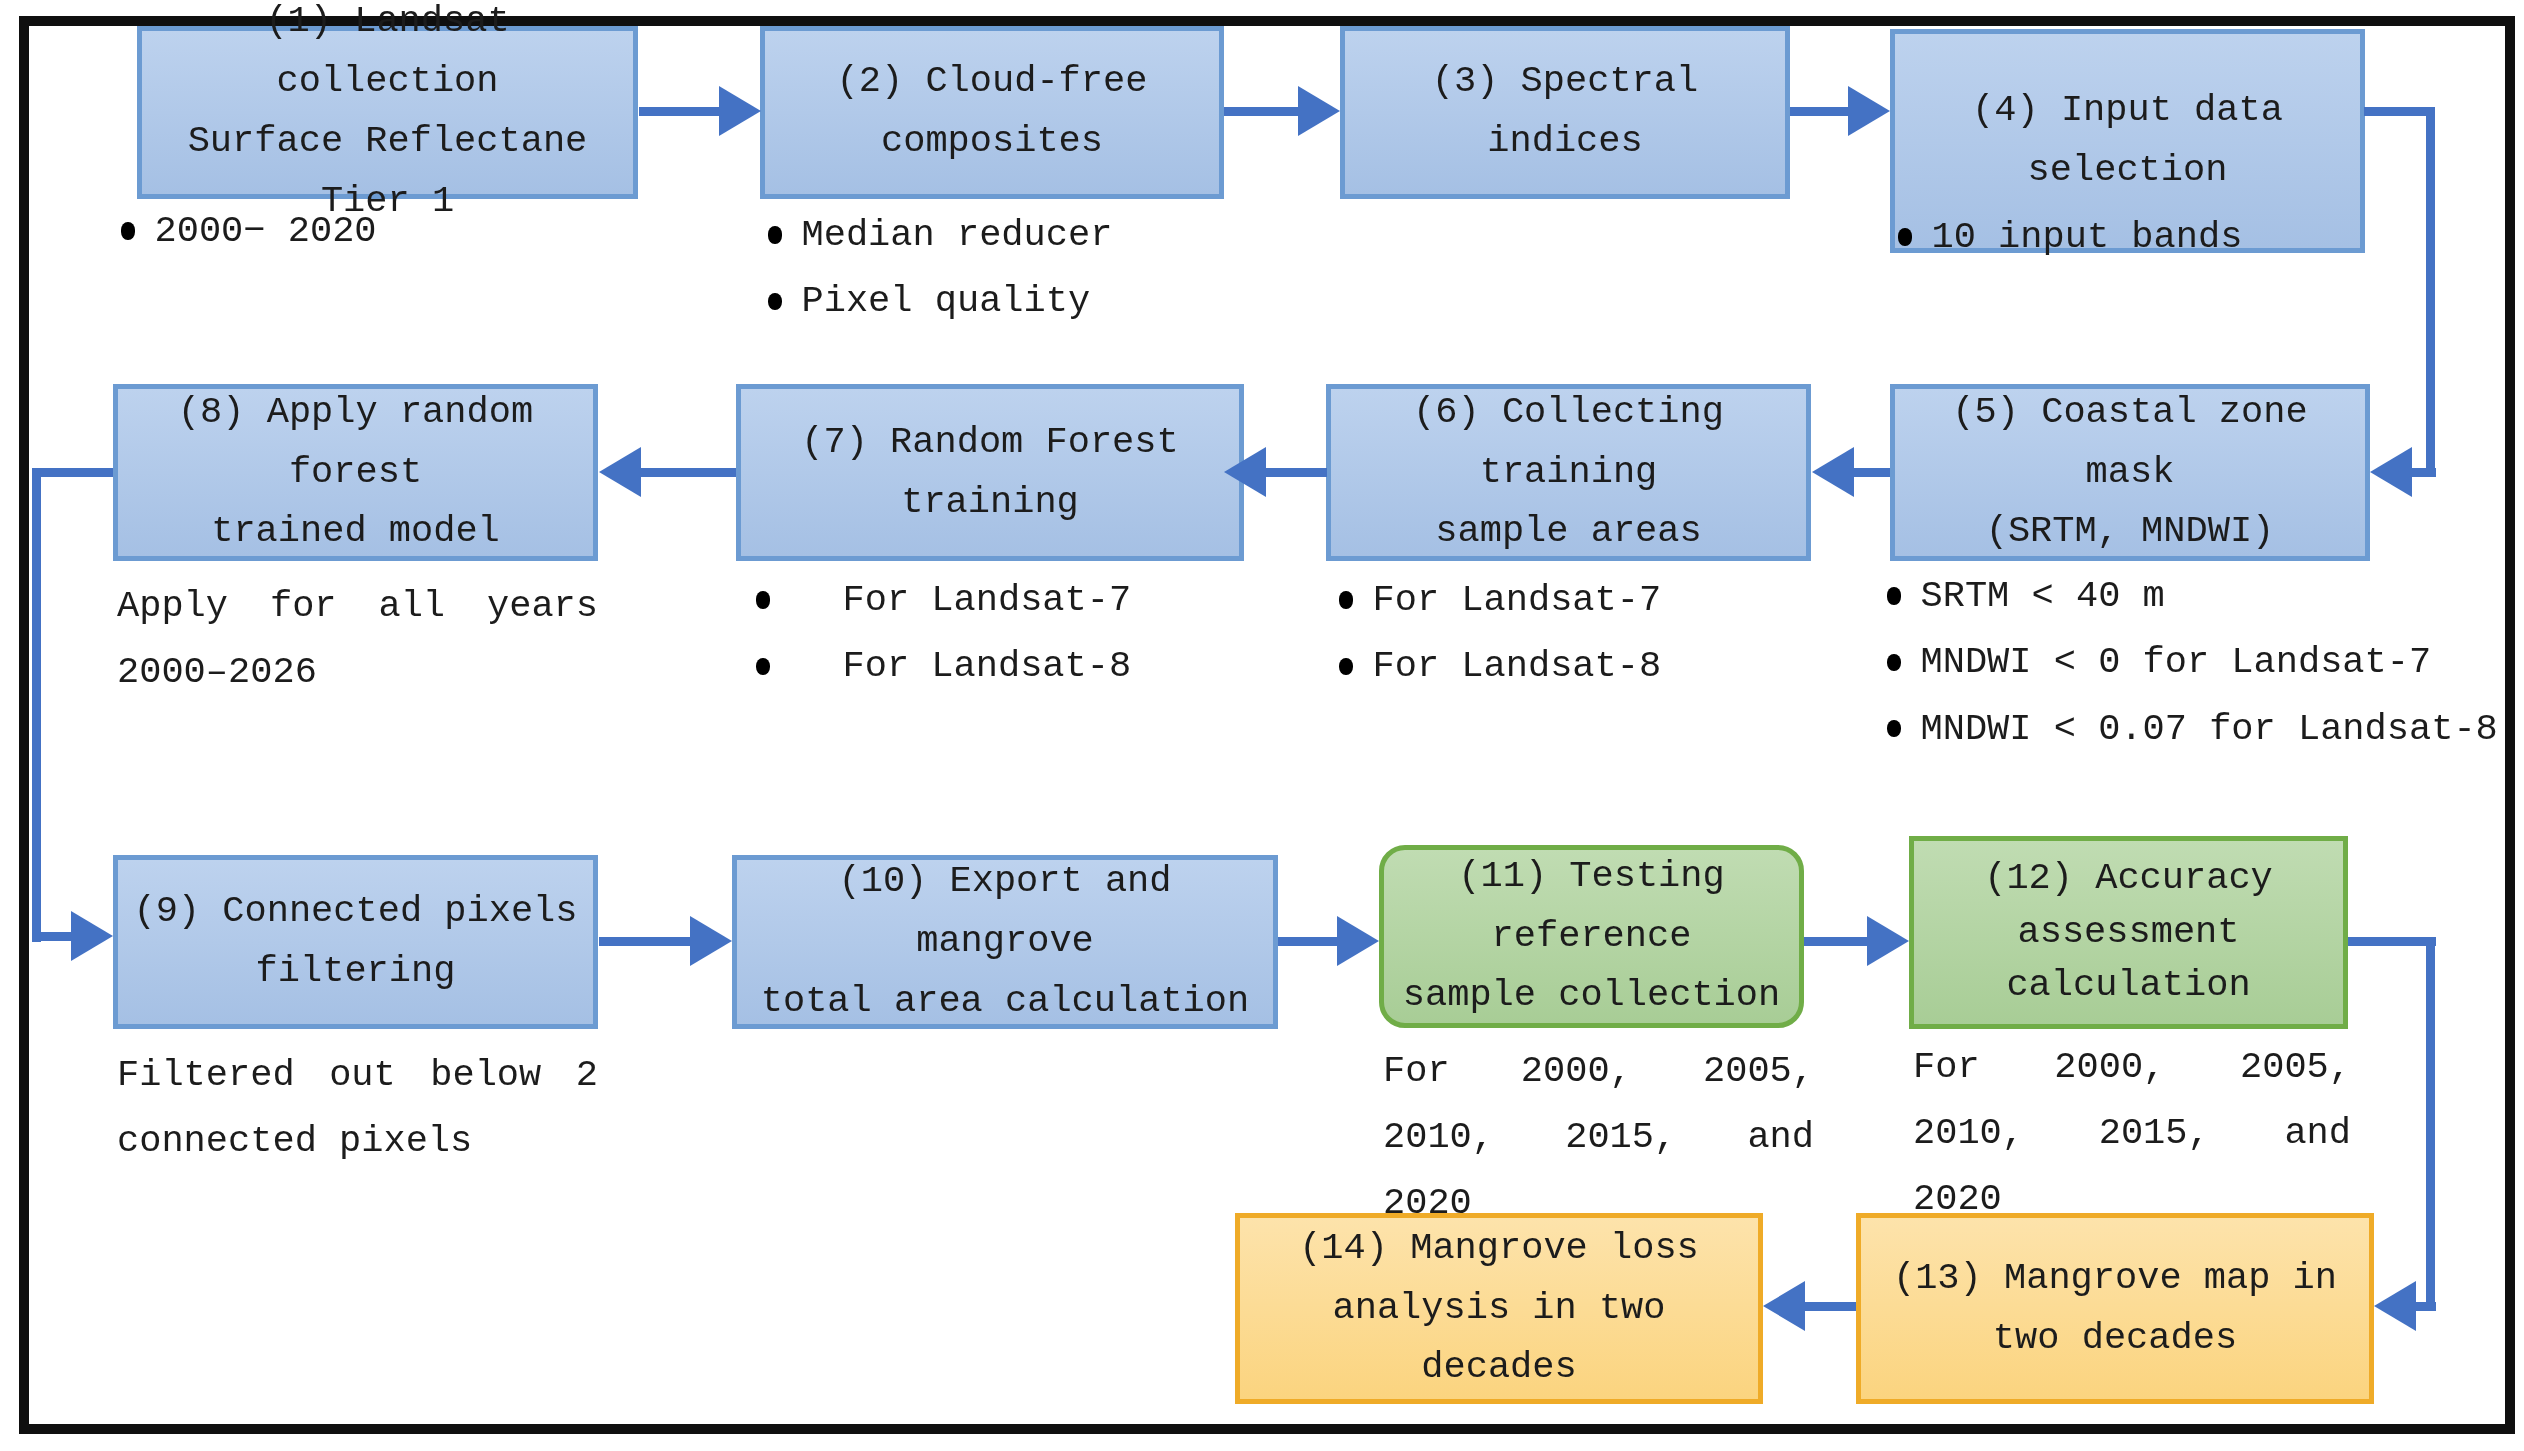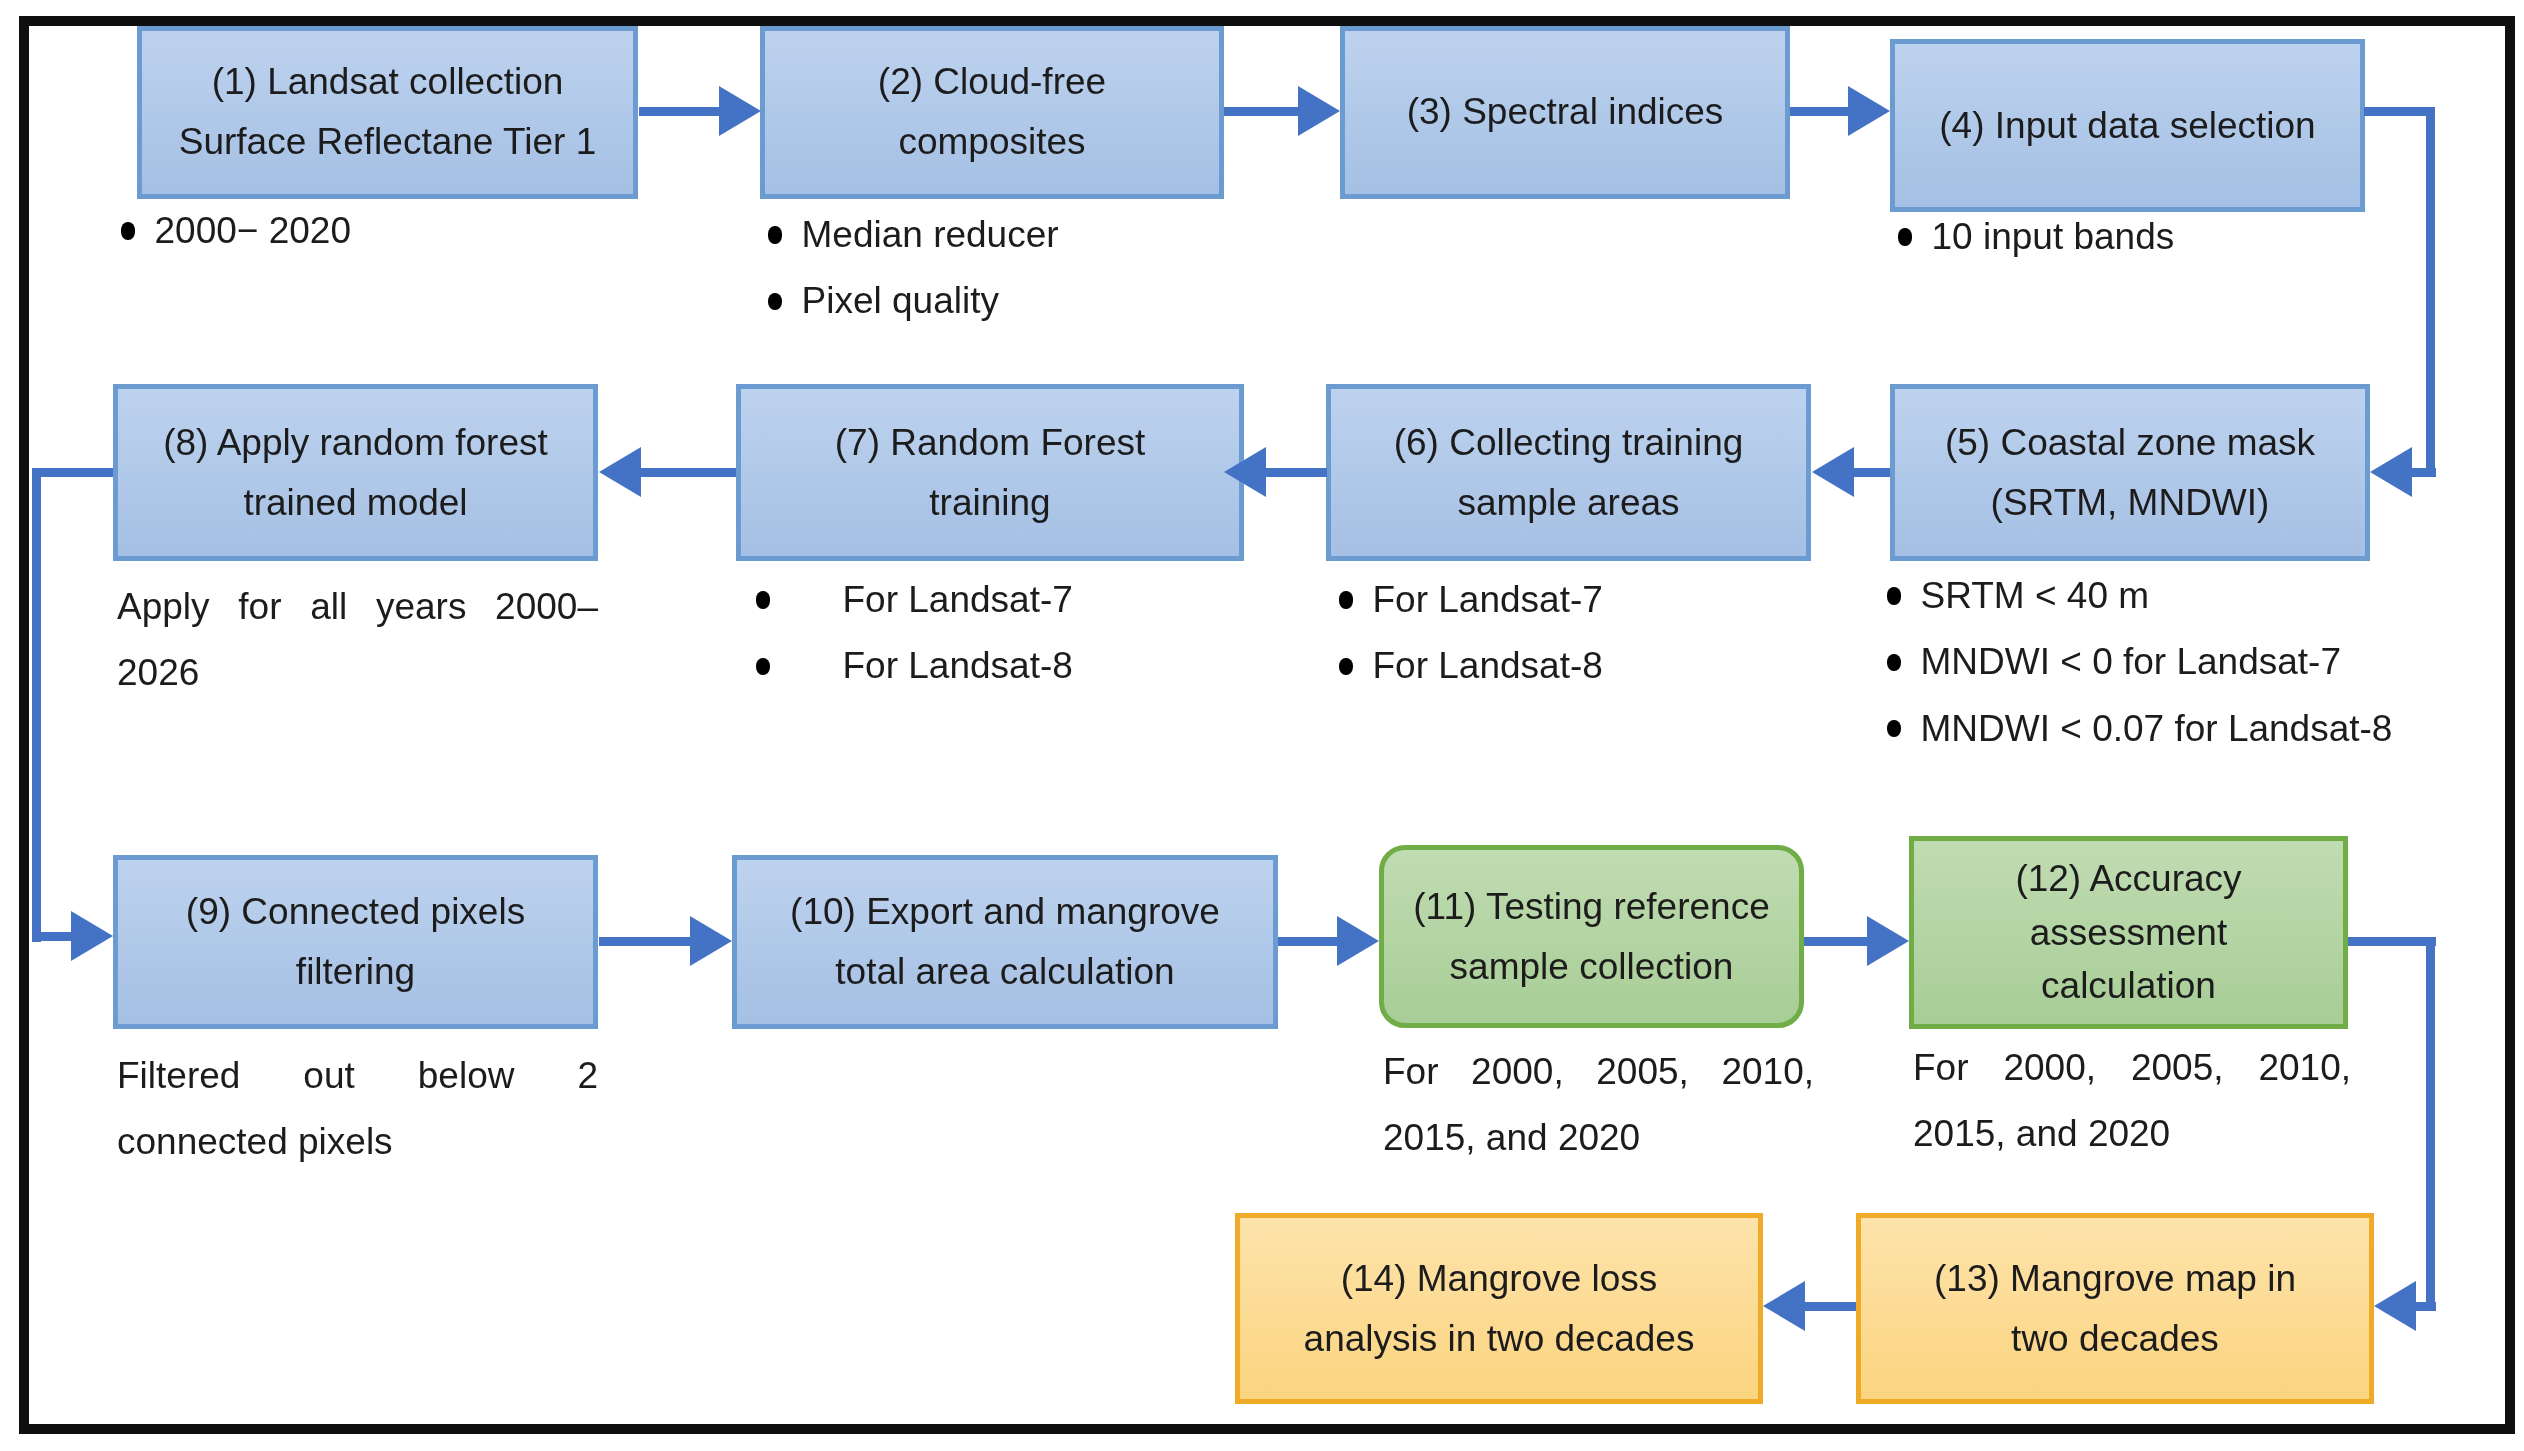--- a/index.html
+++ b/index.html
@@ -4,21 +4,21 @@
 <style>
   :root{
     --arrow:#4472c4; --text:#1c1c1c; --frame_border:#0f0f0f;
     --blue_fill_top:#bdd2ee; --blue_fill_bottom:#a5c0e4; --blue_border:#6c9bd2;
     --green_fill_top:#c0dcb2; --green_fill_bottom:#a8cd96; --green_border:#70ad47;
     --orange_fill_top:#fde3ab; --orange_fill_bottom:#fbd47f; --orange_border:#efab28;
   }
   html,body{margin:0;padding:0;background:#ffffff;}
   .stage{
     position:relative; width:2525px; height:1451px; background:#ffffff;
-    font-family:Liberation Sans, sans-serif; color:var(--text);
+    font-family:Liberation Mono, monospace; color:var(--text);
     overflow:hidden;
   }
   .frame{
     position:absolute; left:19px; top:16px; width:2476px; height:1398px;
     border:10.8px solid var(--frame_border); background:transparent;
   }
   .box{
     position:absolute; box-sizing:border-box;
     display:flex; align-items:center; justify-content:center;
     text-align:center; font-size:37px; line-height:1.62;
@@ -68,21 +68,21 @@
     <span>(1) Landsat collection
 Surface Reflectane Tier 1</span>
   </div>
   <div class="box box-blue" style="left:760px; top:25.6px; width:464px; height:173px;">
     <span>(2) Cloud-free
 composites</span>
   </div>
   <div class="box box-blue" style="left:1340px; top:25.6px; width:450px; height:173px;">
     <span>(3) Spectral indices</span>
   </div>
-  <div class="box box-blue" style="left:1890px; top:39px; width:475px; height:173px;">
+  <div class="box box-blue" style="left:1890px; top:29px; width:475px; height:224px;">
     <span>(4) Input data selection</span>
   </div>
 
   <div class="notes" style="left:121px; top:208px; width:512px;">
     <ul>
       <li>
           <span class="dot"></span>
           <span>2000− 2020</span>
         </li>
     </ul>

